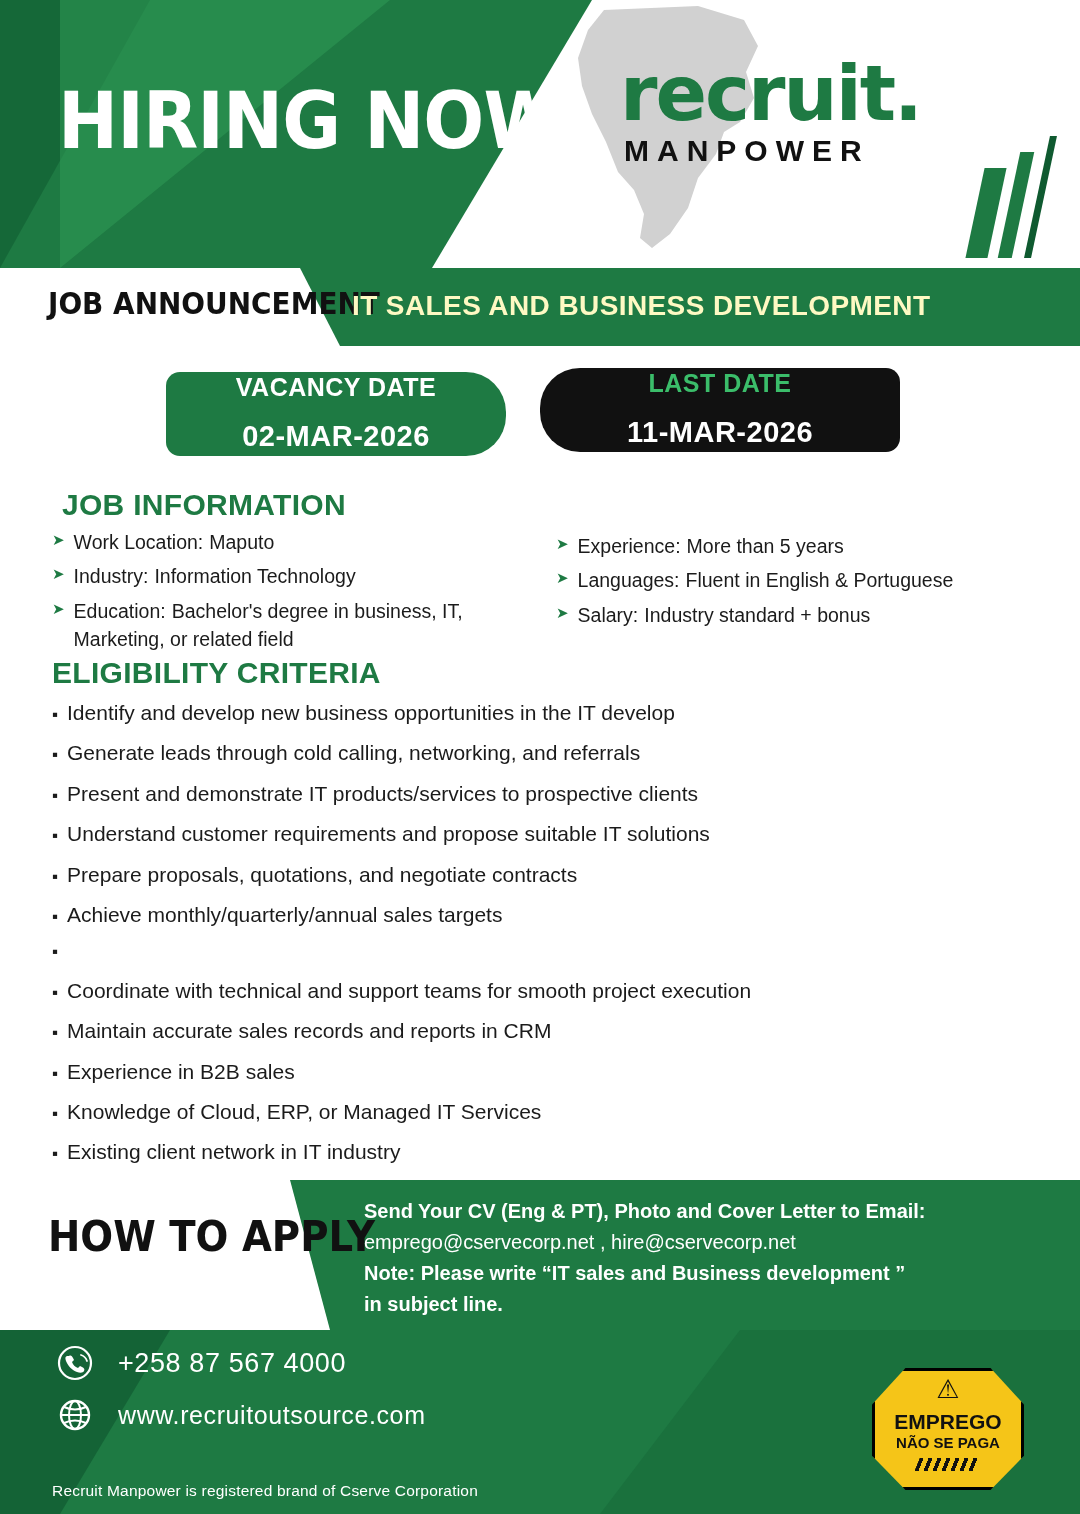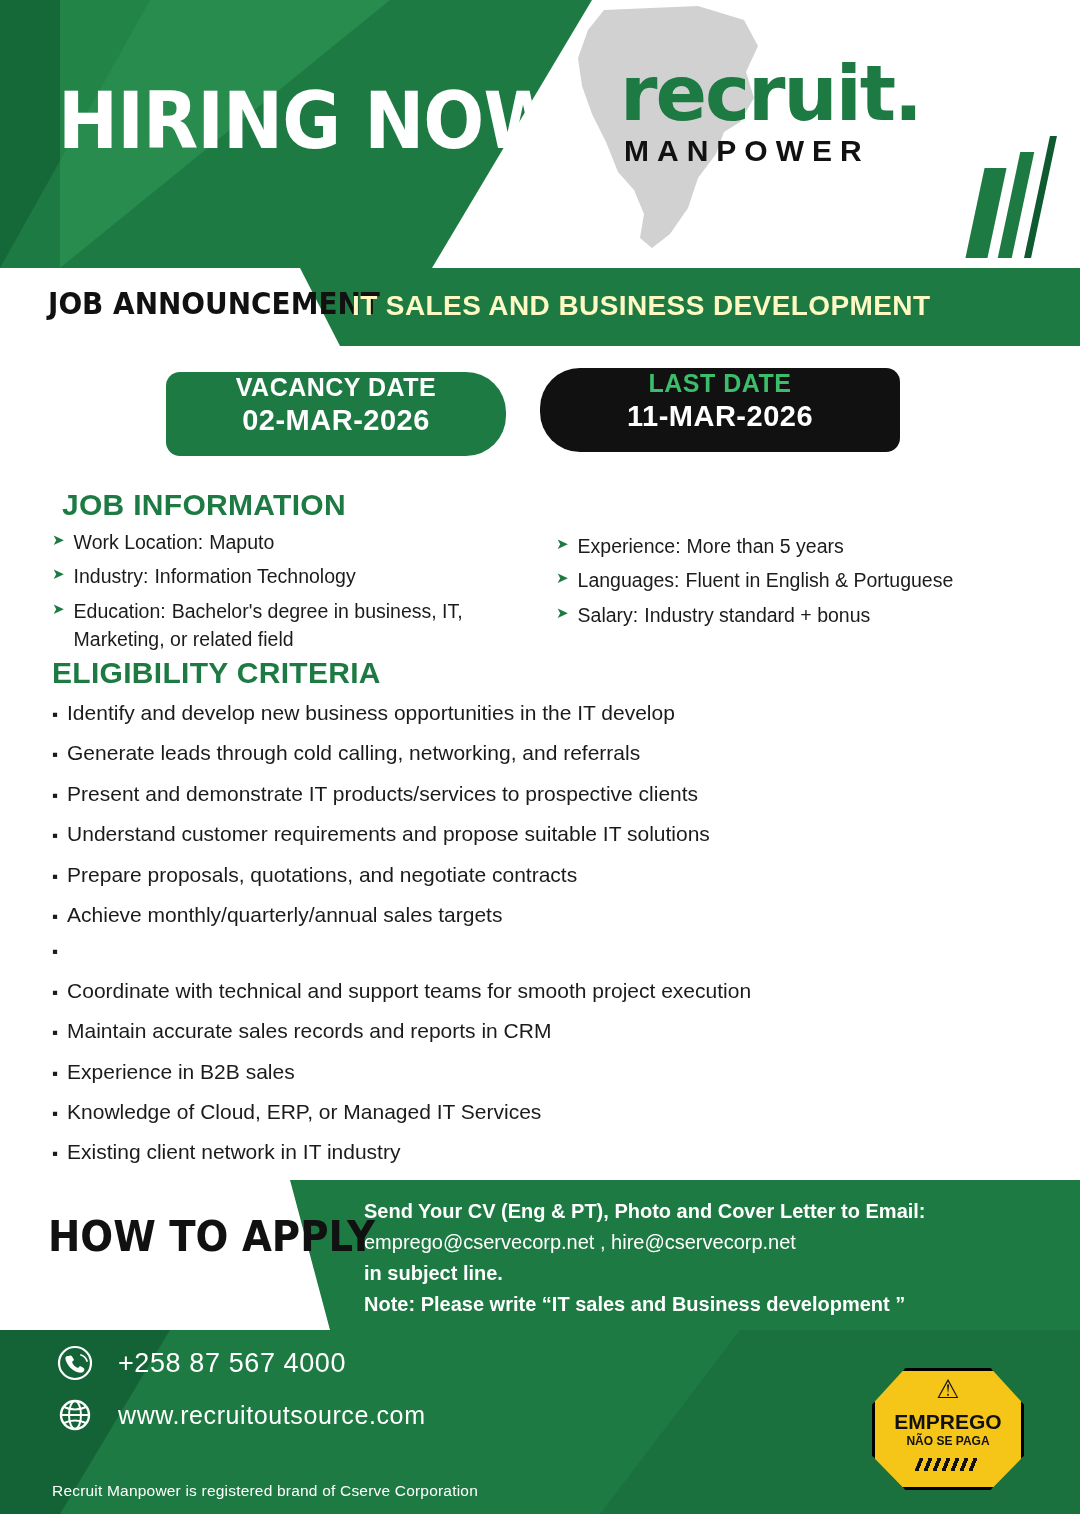--- a/index.html
+++ b/index.html
@@ -150,21 +150,21 @@
     font-size: 25px;
     letter-spacing: .5px;
     margin-top: 1px;
   }
   .pill-last .pill-title { color: #3bbd6a; }
   .pill-value {
     font-family: "Liberation Sans", sans-serif;
     font-weight: bold;
     font-size: 29px;
     letter-spacing: .5px;
-    margin-top: 2px;
+    margin-top: 18px;
   }
 
   
   .sec-title {
     position: absolute;
     font-family: "Liberation Sans", sans-serif;
     font-weight: bold;
     color: #1e7a43;
   }
   #jobinfo-title { top: 488px; left: 62px; font-size: 30px; letter-spacing: .3px; }
@@ -282,21 +282,21 @@
   .badge-l1 {
     position: absolute; top: 42px; width: 100%;
     text-align: center;
     font-family: "Liberation Sans", sans-serif;
     font-weight: bold; font-size: 21px; color: #111;
   }
   .badge-l2 {
     position: absolute; top: 66px; width: 100%;
     text-align: center;
     font-family: "Liberation Sans", sans-serif;
-    font-weight: bold; font-size: 12px; color: #111;
+    font-weight: bold; font-size: 15px; color: #111;
   }
   .badge-stripes {
     position: absolute; top: 90px; left: 50%;
     transform: translateX(-50%) skewX(-22deg);
     width: 62px; height: 13px;
     background: repeating-linear-gradient(90deg, #111 0 4px, #f5c518 4px 9px);
   }
 </style>
 </head>
 <body>
@@ -426,22 +426,22 @@
         <span>Existing client network in IT industry</span>
       </div>
   </div>
 
   <div class="apply-band">
     <div class="apply-white"></div>
     <div class="apply-label">HOW TO APPLY</div>
     <div class="apply-text">
       <div class="b">Send Your CV (Eng &amp; PT), Photo and Cover Letter to Email:</div>
       <div>emprego@cservecorp.net , hire@cservecorp.net</div>
+      <div class="b">Note: Please write “IT sales and Business development ”</div>
       <div class="b"> in subject line.</div>
-      <div class="b">Note: Please write “IT sales and Business development ”</div>
     </div>
   </div>
 
   <div class="footer">
     <div class="footer-dark"></div>
     <div class="footer-dark2"></div>
 
     <div class="foot-row" id="foot-phone">
       <span class="foot-ico">
         <svg width="38" height="38" viewBox="0 0 38 38">

